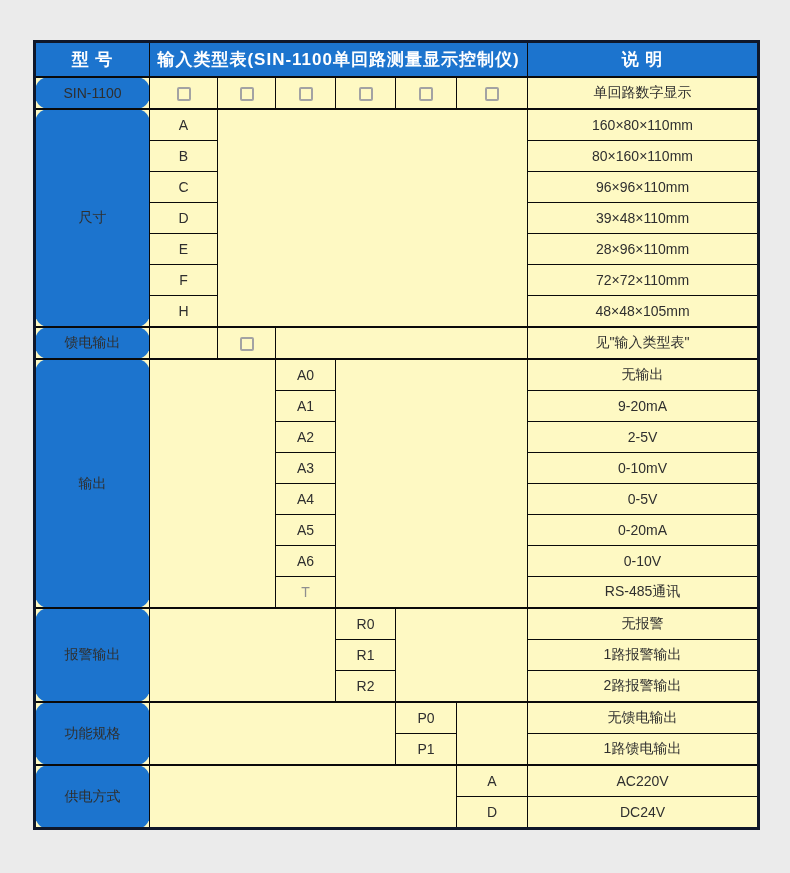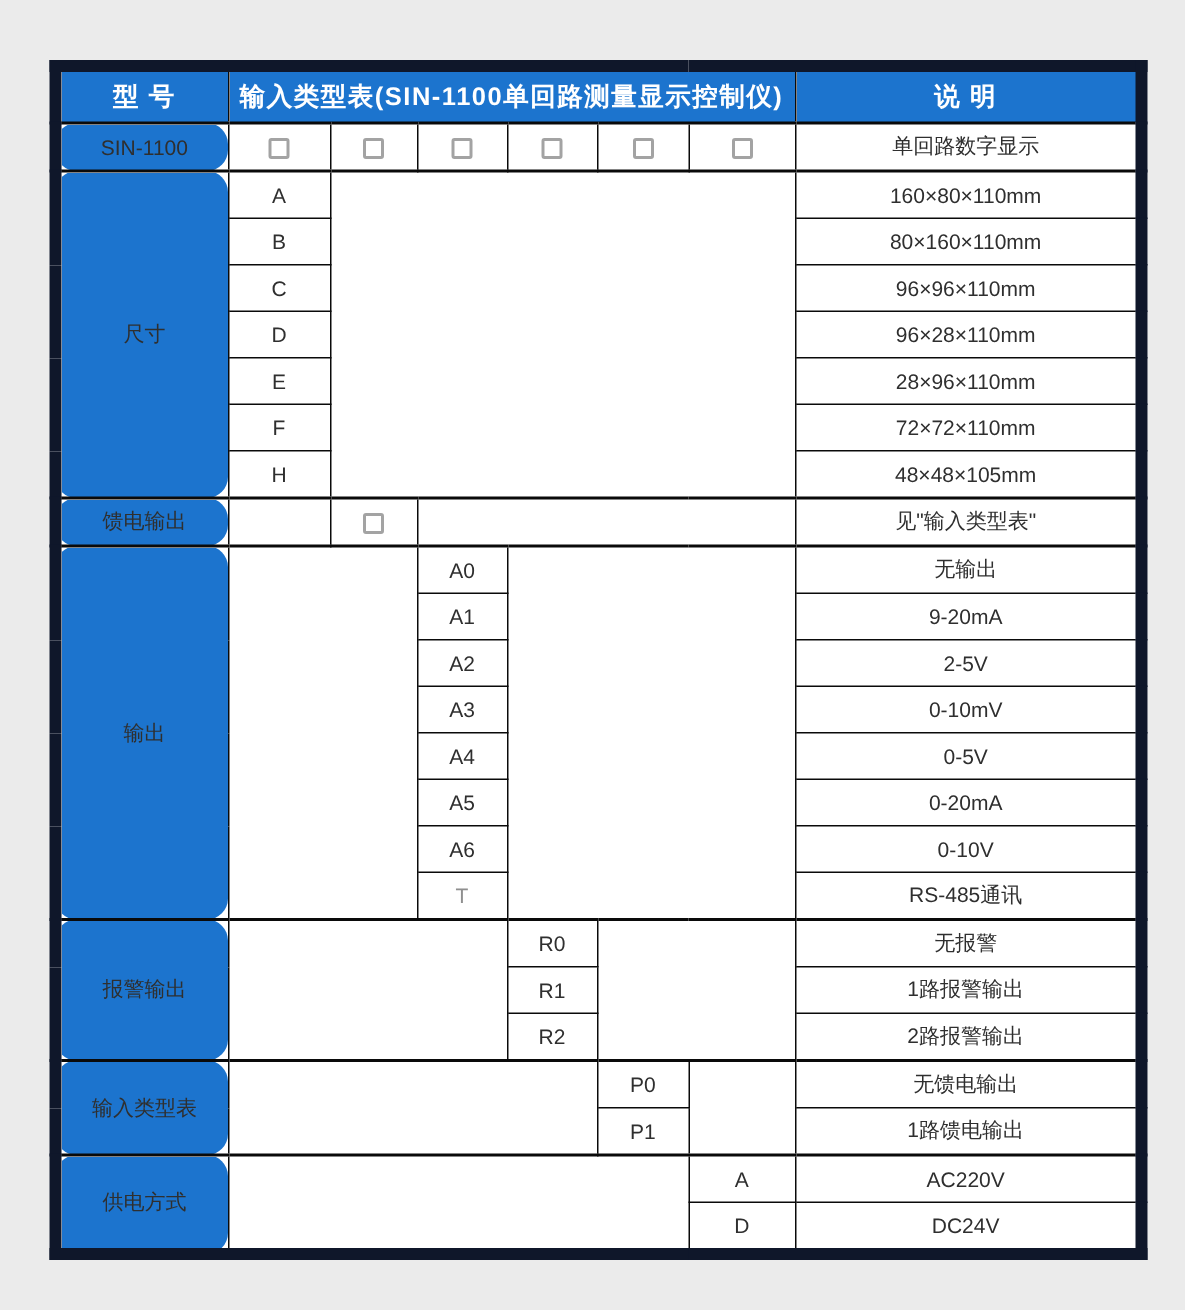--- a/index.html
+++ b/index.html
@@ -12,22 +12,22 @@
   }
   .table-wrap {
     position: absolute;
     left: 33px;
     top: 40px;
   }
   table.spec {
     border-collapse: collapse;
     table-layout: fixed;
     width: 724px;
-    border: 8px solid #0f172a;
-    background: #ffffff;
+    border: 3px solid #0f172a;
+    background: #fef9c3;
   }
   table.spec th, table.spec td {
     border: 1px solid #0a0a0a;
     text-align: center;
     vertical-align: middle;
     padding: 0;
     overflow: hidden;
     white-space: nowrap;
   }
   tr.header-row th {
@@ -105,21 +105,21 @@
         <tr>
           <td class="code-cell">B</td>
           <td class="desc-cell">80×160×110mm</td>
         </tr>
         <tr>
           <td class="code-cell">C</td>
           <td class="desc-cell">96×96×110mm</td>
         </tr>
         <tr>
           <td class="code-cell">D</td>
-          <td class="desc-cell">96×28×110mm</td>
+          <td class="desc-cell">39×48×110mm</td>
         </tr>
         <tr>
           <td class="code-cell">E</td>
           <td class="desc-cell">28×96×110mm</td>
         </tr>
         <tr>
           <td class="code-cell">F</td>
           <td class="desc-cell">72×72×110mm</td>
         </tr>
         <tr>
@@ -177,21 +177,21 @@
         </tr>
         <tr>
           <td class="code-cell">R1</td>
           <td class="desc-cell">1路报警输出</td>
         </tr>
         <tr>
           <td class="code-cell">R2</td>
           <td class="desc-cell">2路报警输出</td>
         </tr>
         <tr class="section-start">
-          <td class="blue-cell section-label" rowspan="2">输入类型表</td>
+          <td class="blue-cell section-label" rowspan="2">功能规格</td>
           <td class="filler" rowspan="2" colspan="4"></td>
           <td class="code-cell">P0</td>
           <td class="filler" rowspan="2" colspan="1"></td>
           <td class="desc-cell">无馈电输出</td>
         </tr>
         <tr>
           <td class="code-cell">P1</td>
           <td class="desc-cell">1路馈电输出</td>
         </tr>
         <tr class="section-start">

